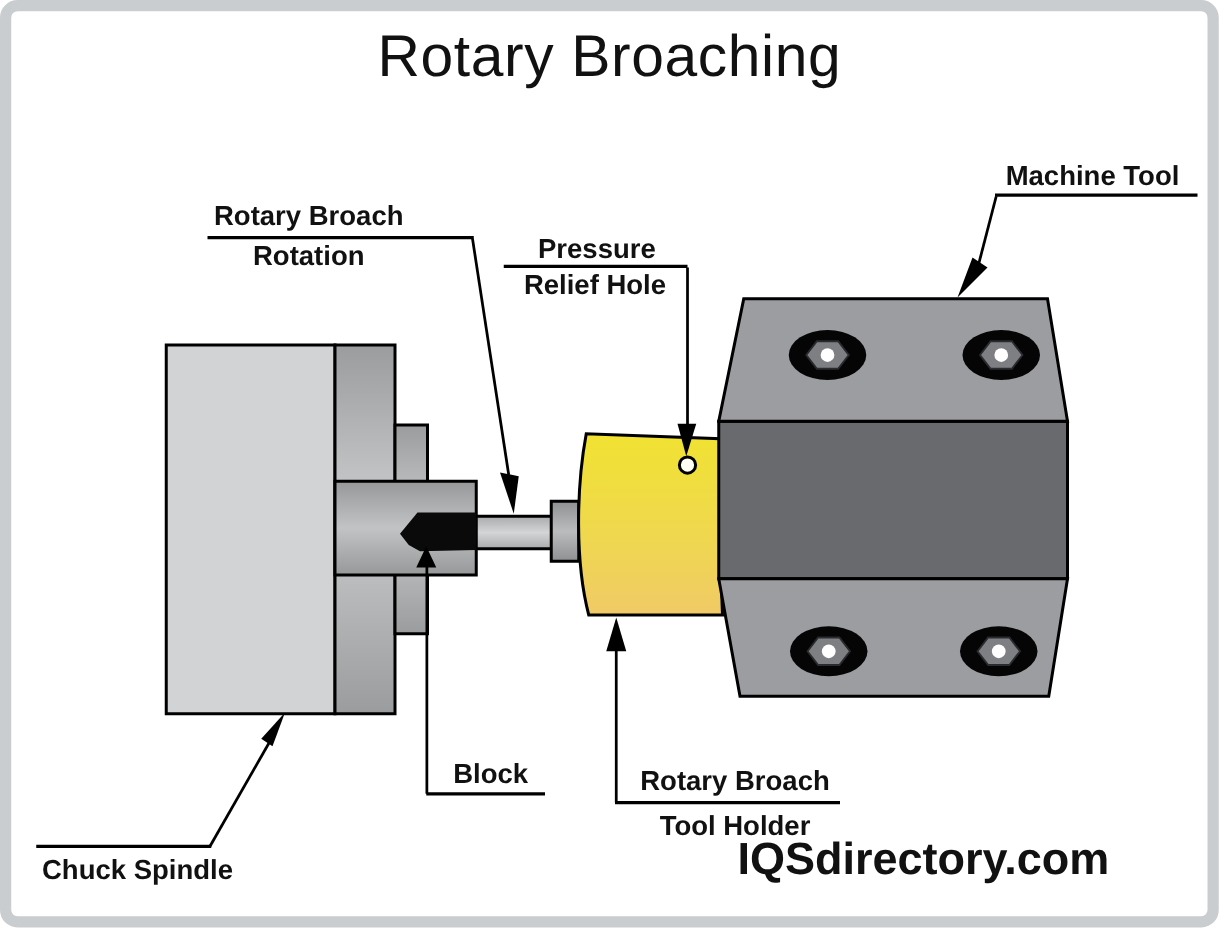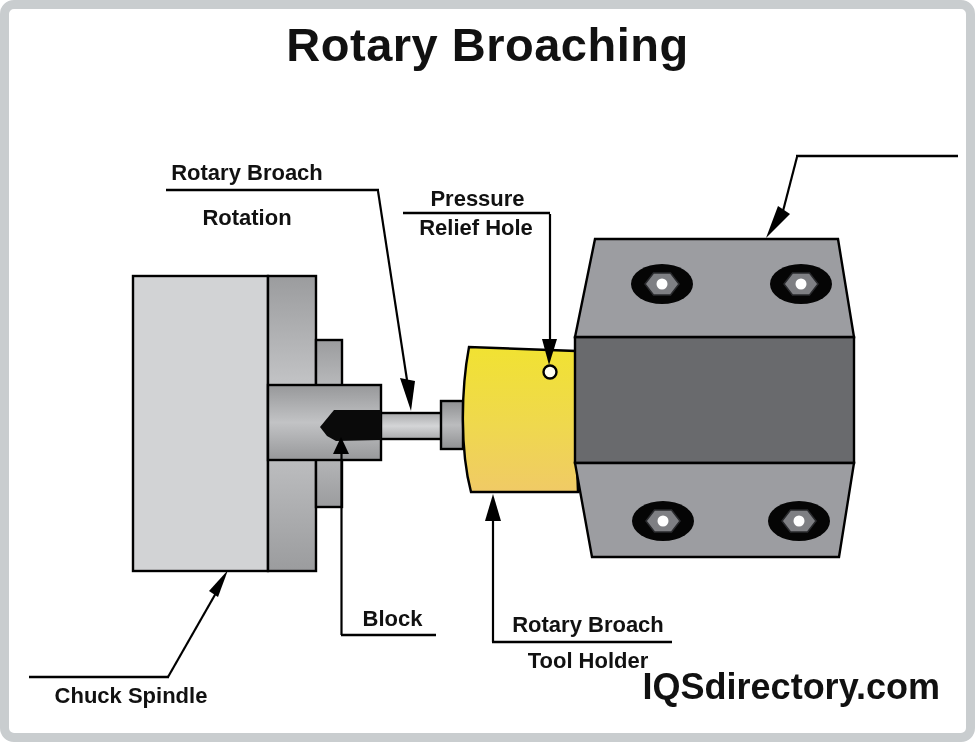--- a/index.html
+++ b/index.html
@@ -4,32 +4,32 @@
 <style>
   html,body{margin:0;padding:0;background:#ffffff;}
   .stage{position:relative;width:980px;height:749px;background:#ffffff;overflow:hidden;
          font-family:"Liberation Sans",sans-serif;}
   .frame{position:absolute;left:0;top:0;width:975px;height:742px;box-sizing:border-box;
          border:9px solid #c9cdcf;border-radius:14px;}
   svg.diagram{position:absolute;left:0;top:0;}
   .lbl{position:absolute;font-weight:700;font-size:22px;line-height:26px;color:#111;
        text-align:center;white-space:nowrap;}
   .title{position:absolute;left:0;top:17px;width:975px;text-align:center;
-         font-weight:700;font-size:47px;color:#111;letter-spacing:0.5px;}
-  .watermark{position:absolute;left:590px;top:666px;width:350px;text-align:right;
+         font-weight:400;font-size:47px;color:#111;letter-spacing:0.5px;}
+  .watermark{position:absolute;left:590px;top:666px;width:350px;text-align:left;
          font-weight:700;font-size:36px;color:#111;}
   .rbr1{left:147px;top:160px;width:200px;}
-  .rbr2{left:147px;top:205px;width:200px;}
+  .rbr2{left:147px;top:192px;width:200px;}
   .prh1{left:405px;top:186px;width:145px;}
   .prh2{left:400px;top:215px;width:152px;}
   .mtb1{left:785px;top:128px;width:178px;}
   .mtb2{left:785px;top:159px;width:178px;}
   .chips{left:345px;top:606px;width:95px;}
   .mcs1{left:28px;top:650px;width:142px;}
-  .mcs2{left:10px;top:683px;width:200px;padding-left:21px;}
+  .mcs2{left:10px;top:683px;width:200px;}
   .rbth1{left:492px;top:612px;width:192px;}
   .rbth2{left:492px;top:648px;width:192px;}
 </style>
 </head>
 <body>
 
 <div class="stage">
 
   <div class="frame"></div>
 
@@ -117,20 +117,21 @@
   </svg>
 
   <div class="title">Rotary Broaching</div>
 
   <div class="lbl rbr1">Rotary Broach</div>
   <div class="lbl rbr2">Rotation</div>
 
   <div class="lbl prh2">Relief Hole</div>
   <div class="lbl prh1">Pressure</div>
 
+  <div class="lbl mtb1">Machine Tool</div>
 
   <div class="lbl chips">Block</div>
 
   <div class="lbl mcs2">Chuck Spindle</div>
 
   <div class="lbl rbth1">Rotary Broach</div>
   <div class="lbl rbth2">Tool Holder</div>
 
   <div class="watermark">IQSdirectory.com</div>
 </div>

